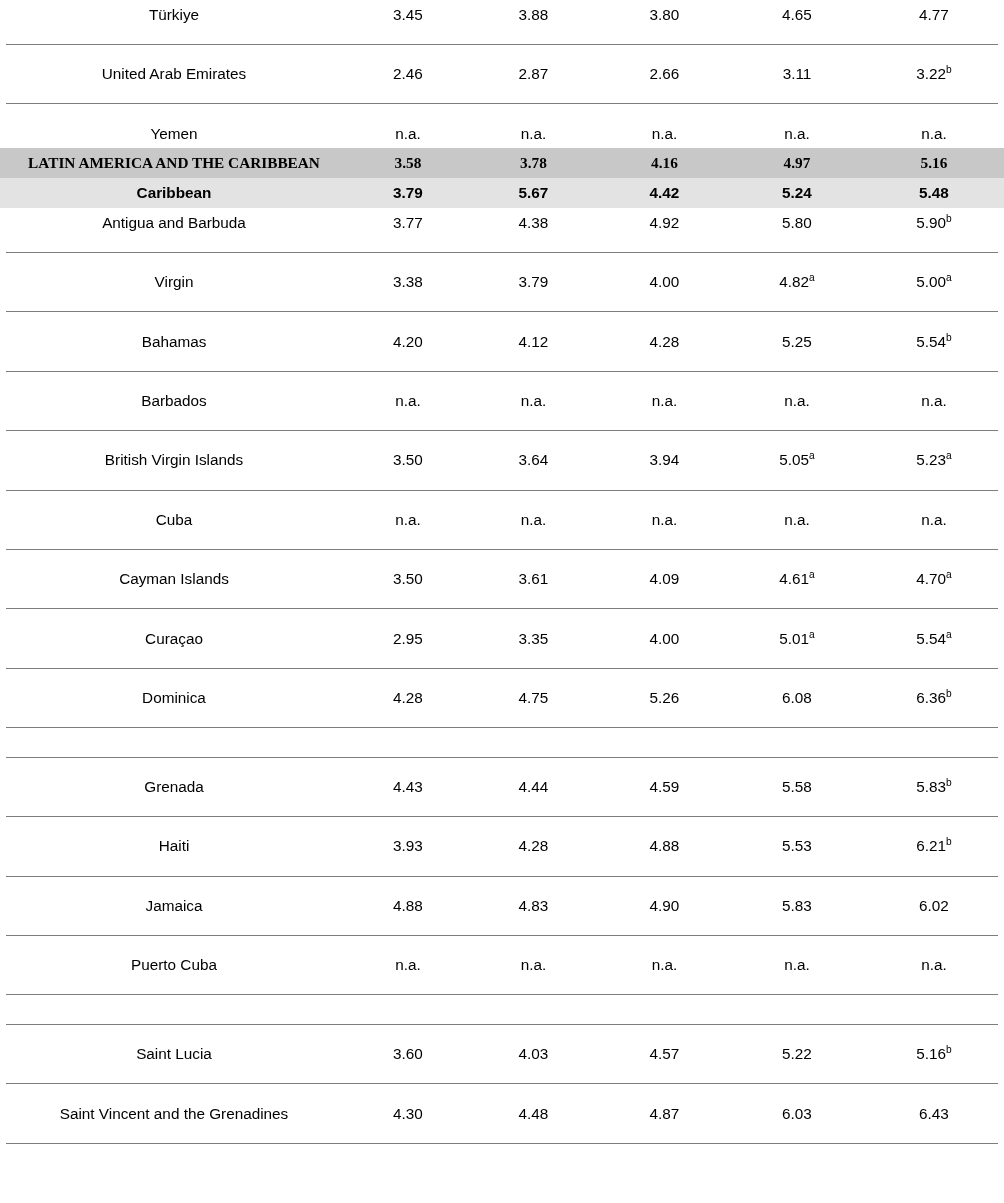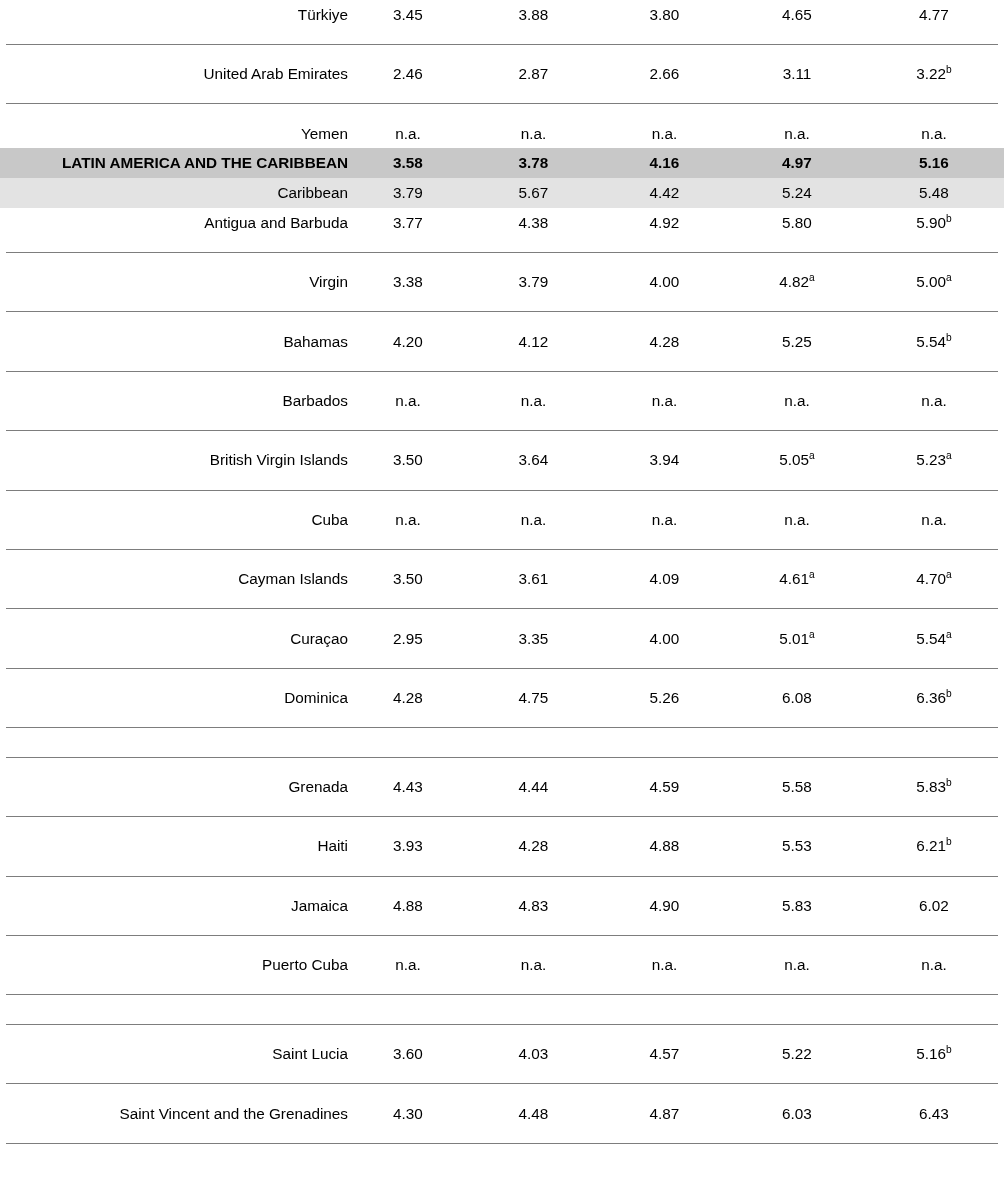--- a/index.html
+++ b/index.html
@@ -33,21 +33,21 @@
   #stat-table td {
     height: 29.7px;
     padding: 0;
     vertical-align: middle;
     font-size: 15.3px;
     line-height: 29.7px;
     white-space: nowrap;
     overflow: hidden;
   }
   td.name {
-    text-align: right;
+    text-align: center;
     padding-left: 18px;
   }
   td.val {
     text-align: center;
   }
   
   tr.rule td {
     height: 1px;
     line-height: 1px;
     padding: 0;
@@ -55,25 +55,26 @@
   }
   tr.rule td > div {
     height: 1px;
     background: #7d7d7d;
     margin: 0 6px 0 6px;
   }
   
   tr.region td {
     background: #c8c8c8;
     font-weight: bold;
+    font-family: Liberation Serif, serif;
   }
   
   tr.subregion td {
     background: #e3e3e3;
-    font-weight: normal;
+    font-weight: bold;
   }
   sup {
     font-size: 10.2px;
     line-height: 0;
     vertical-align: 0.55em;
   }
 </style>
 </head>
 <body>
 

